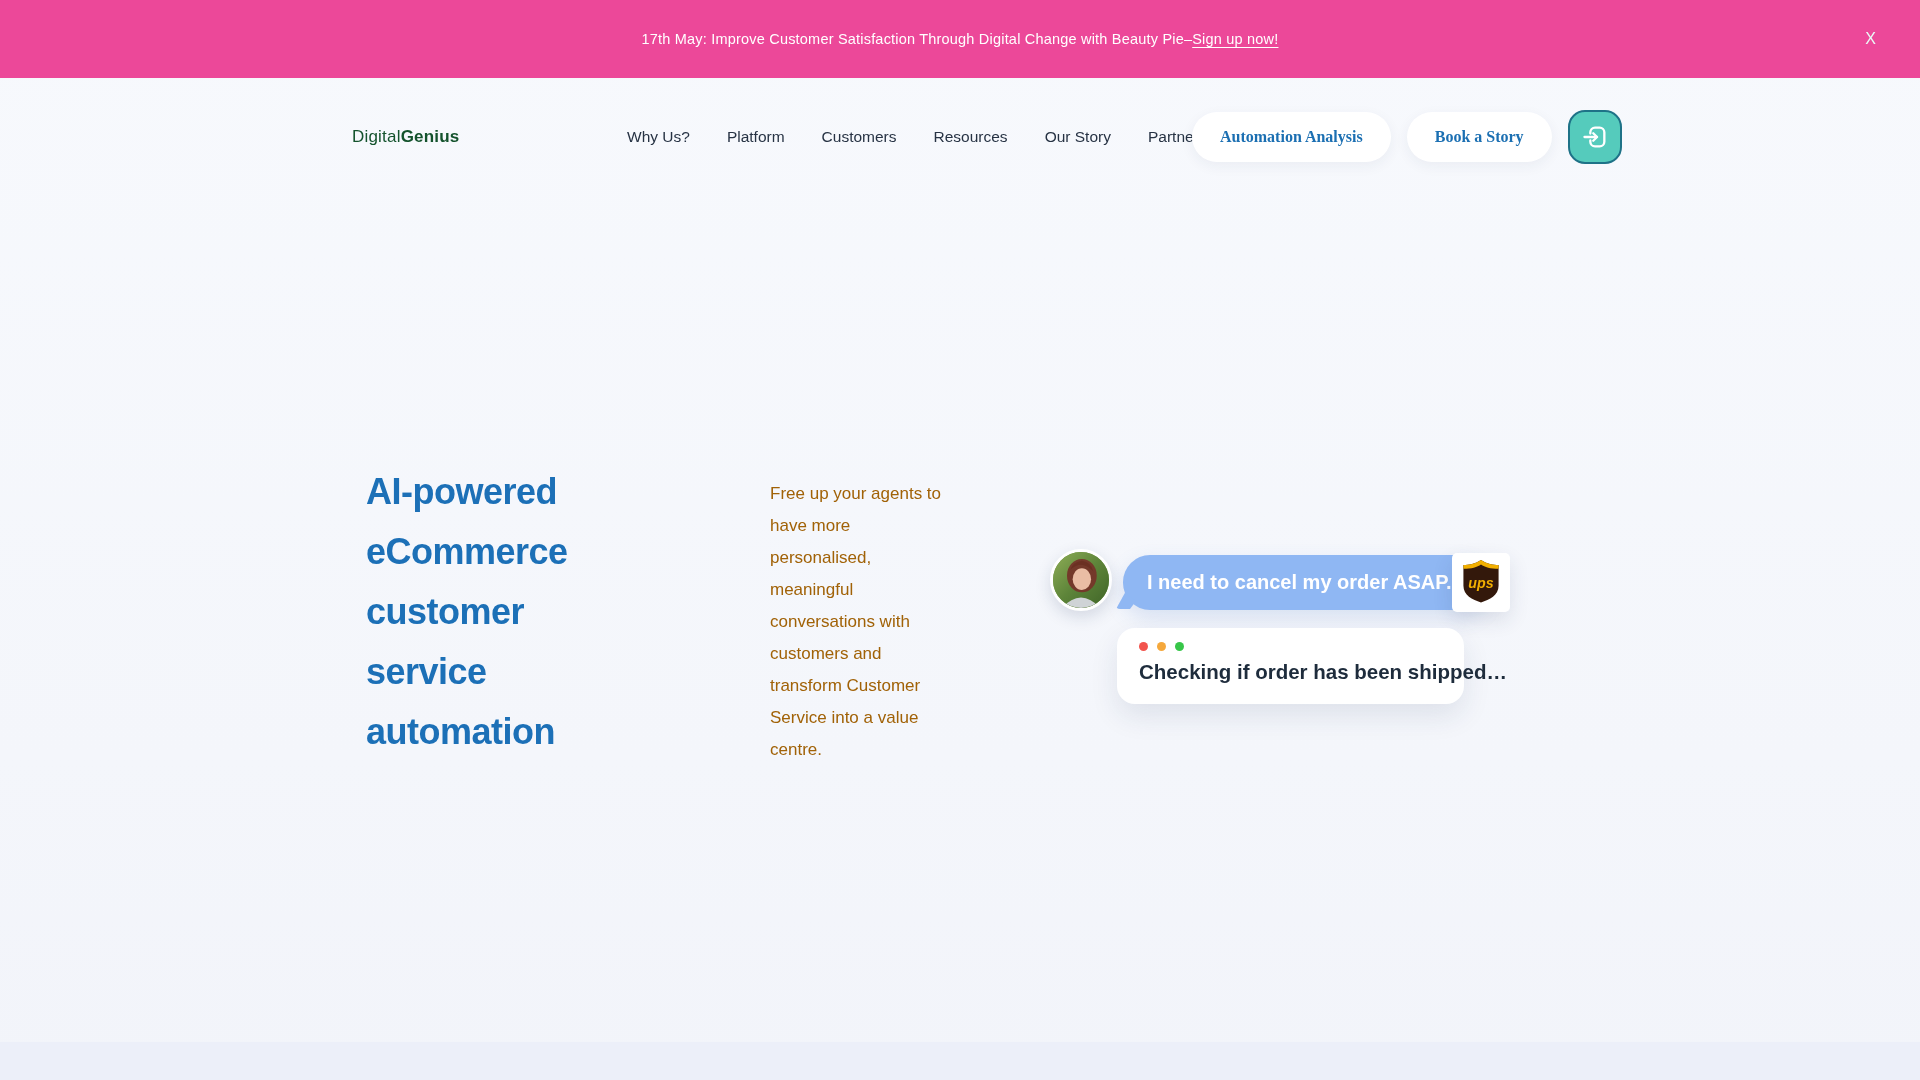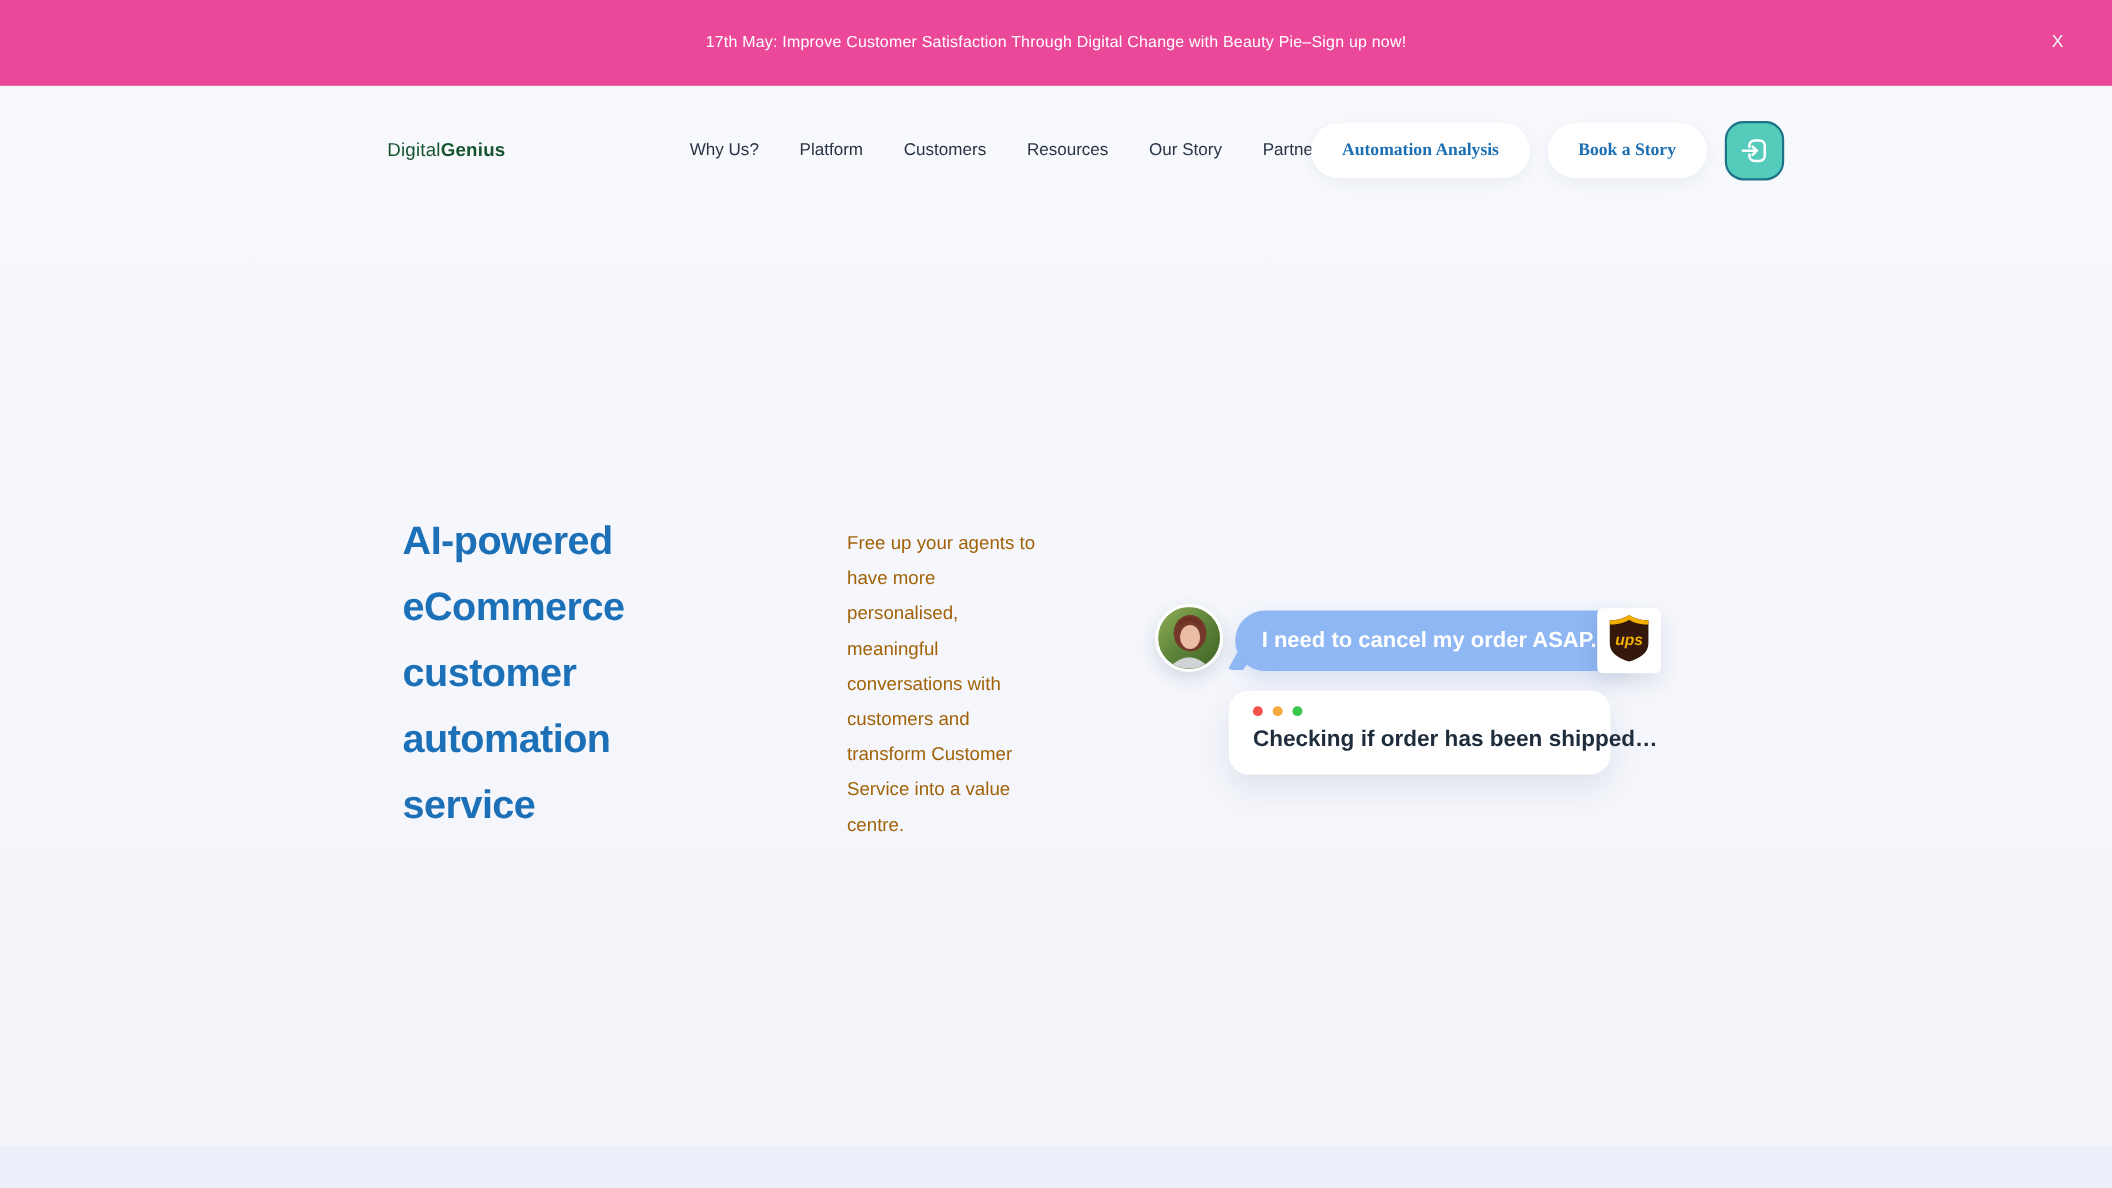--- a/index.html
+++ b/index.html
@@ -12,21 +12,21 @@
   }
 
   
   .banner {
     position: absolute; top: 0; left: 0; width: 1920px; height: 78px;
     background: #ec4899; color: #ffffff;
     display: flex; align-items: center; justify-content: center;
     font-size: 14.5px; letter-spacing: .2px;
   }
   .banner a {
-    color: #ffffff; text-underline-offset: 3px;
+    color: #ffffff; text-decoration: underline; text-underline-offset: 3px;
     margin-left: 0; cursor: pointer; font-size: 14.5px;
   }
   .banner .close {
     position: absolute; right: 38px; top: 50%; transform: translateY(-50%);
     font-size: 16px; color: #eafaf7; cursor: pointer; line-height: 1;
     padding: 6px; font-weight: 400;
   }
 
   
   .header {
@@ -165,22 +165,22 @@
         </svg>
       </span>
     </div>
   </div>
 </div>
 
 <h1 class="hero-heading">
   <div>AI-powered</div>
   <div>eCommerce</div>
   <div>customer</div>
+  <div>service</div>
   <div>automation</div>
-  <div>service</div>
 </h1>
 <p class="hero-paragraph">Free up your agents to have more personalised, meaningful conversations with customers and transform Customer Service into a value centre.</p>
 
 <div class="chat">
 
   <div class="avatar">
     <svg width="56" height="56" viewBox="0 0 64 64">
       <defs>
         <linearGradient id="bgG" x1="0" y1="0" x2="1" y2="1">
           <stop offset="0" stop-color="#8fae57"></stop>

